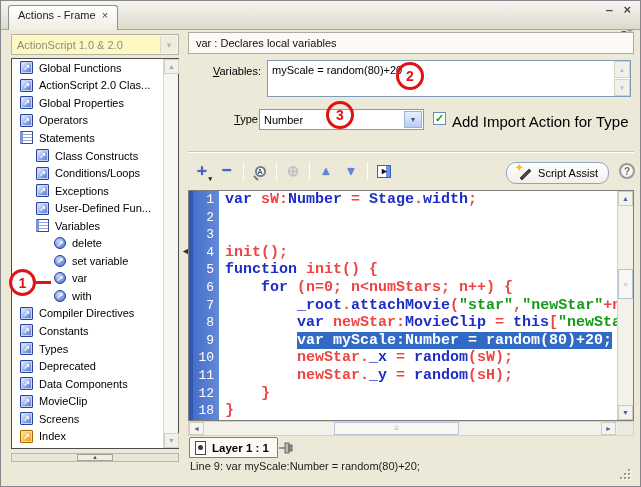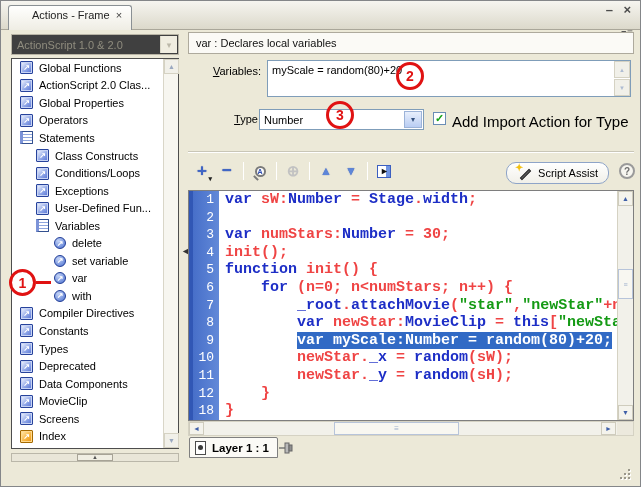--- a/index.html
+++ b/index.html
@@ -3,30 +3,30 @@
 <meta charset="utf-8">
 <style>
   *{box-sizing:border-box;margin:0;padding:0}
   html,body{width:641px;height:487px}
   body{font-family:"Liberation Sans",sans-serif;background:#fff}
   #window{position:relative;width:641px;height:487px;background:#ECE9D8;border:1px solid #848689;overflow:hidden}
 
   
   #titlebar{position:absolute;left:0;top:0;width:100%;height:29px;
     background:linear-gradient(#f6f5f0,#dcd9cb);border-bottom:1px solid #aaa79a}
-  #panel-tab{position:absolute;left:7px;top:4px;height:25px;padding:3px 9px 0 23px;
+  #panel-tab{position:absolute;left:7px;top:4px;height:25px;padding:3px 9px 0 9px;
     background:linear-gradient(#fffffe,#efede4);border:1px solid #8a9094;border-bottom:none;
     border-radius:3px 3px 0 0;font-size:11px;color:#222;display:flex;gap:6px;align-items:flex-start}
   #panel-tab .close{color:#444;font-size:11px;cursor:default}
   .winbtn{position:absolute;top:2px;font-size:13px;font-weight:bold;color:#4b4b4b;line-height:14px}
   #btn-min{right:27px}#btn-close{right:9px}
   #panel-menu{position:absolute;right:6px;top:26px;font-size:10px;color:#555;letter-spacing:1px}
 
   
-  #lang-select{position:absolute;left:10px;top:33px;width:168px;height:21px;background:#404040;
+  #lang-select{position:absolute;left:10px;top:33px;width:168px;height:21px;background:#fef9c3;
     border:1px solid #b8b4a5;font-size:11px;color:#8f8c7e;display:flex;align-items:center;padding-left:5px}
   #lang-select .dd{position:absolute;right:1px;top:1px;bottom:1px;width:17px;background:#f0ede0;
     border-left:1px solid #dbd8c9;display:flex;align-items:center;justify-content:center;color:#bcb8a9;font-size:9px}
 
   #tree-box{position:absolute;left:10px;top:57px;width:168px;height:391px;background:#fff;border:1px solid #4d4d4d}
   #tree{position:absolute;left:0;top:0;right:15px;bottom:0;overflow:hidden}
   .tree-row{height:17.55px;display:flex;align-items:center;font-size:11px;color:#000;white-space:nowrap}
   .tree-row.lvl0{padding-left:8px}.tree-row.lvl1{padding-left:24px}.tree-row.lvl2{padding-left:42px}
   .ticon{width:13px;height:13px;margin-right:6px;display:inline-flex;align-items:center;justify-content:center;
     font-size:8px;font-weight:bold;flex:none;color:#fff}
@@ -332,21 +332,20 @@
     <div id="code-lines">
         <div class="code-line">
           <span class="gut">1</span>
           <span class="code"><span class="tok-b">var</span><span class="tok-p"> sW:</span><span class="tok-b">Number</span><span class="tok-p"> = </span><span class="tok-b">Stage</span><span class="tok-p">.</span><span class="tok-b">width</span><span class="tok-p">;</span></span>
         </div>
         <div class="code-line">
           <span class="gut">2</span>
         </div>
         <div class="code-line">
           <span class="gut">3</span>
-          <span class="code"><span class="tok-b">var</span><span class="tok-p"> numStars:</span><span class="tok-b">Number</span><span class="tok-p"> = 30;</span></span>
         </div>
         <div class="code-line">
           <span class="gut">4</span>
           <span class="code"><span class="tok-p">init();</span></span>
         </div>
         <div class="code-line">
           <span class="gut">5</span>
           <span class="code"><span class="tok-b">function</span><span class="tok-p"> init() {</span></span>
         </div>
         <div class="code-line">
@@ -399,20 +398,21 @@
     <span class="frame-icon">
         <i></i>
       </span>
     <span>Layer 1 : 1</span>
   </div>
   <svg id="pin-icon" viewBox="0 0 17 16">
     <line x1="1" y1="8" x2="7" y2="8" stroke="#777" stroke-width="1.5"></line>
     <rect x="7" y="3" width="4" height="10" fill="#b9b9b9" stroke="#666"></rect>
     <rect x="11" y="5" width="3" height="6" fill="#8f8f8f" stroke="#666"></rect>
   </svg>
+  <div id="status-text">Line 9: var myScale:Number = random(80)+20;</div>
   <div id="resize-grip">
     <i style="right:0;bottom:0"></i>
       <i style="right:4px;bottom:0"></i>
       <i style="right:0;bottom:4px"></i>
     <i style="right:8px;bottom:0"></i>
       <i style="right:0;bottom:8px"></i>
       <i style="right:4px;bottom:4px"></i>
   </div>
 
   <div class="marker" id="marker-1">1</div>

